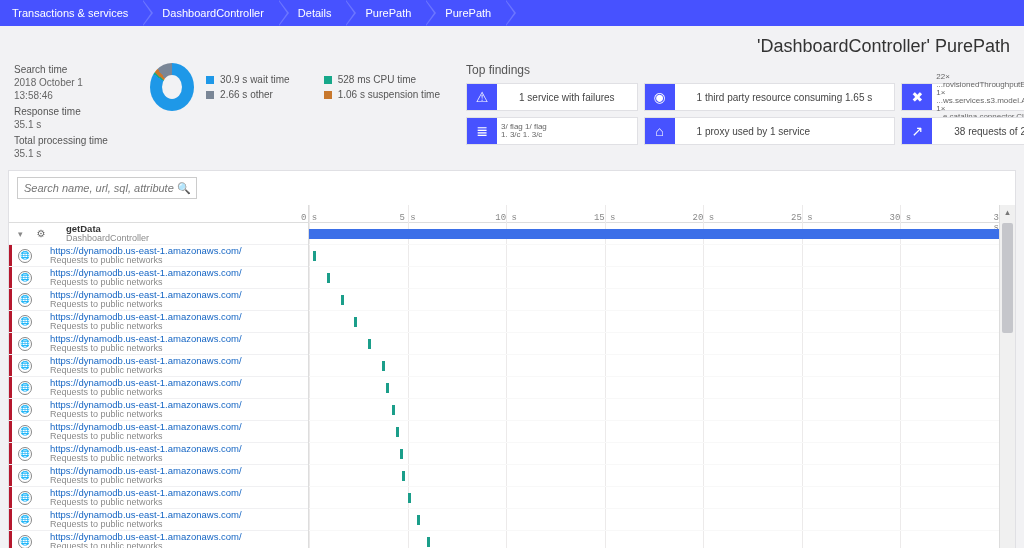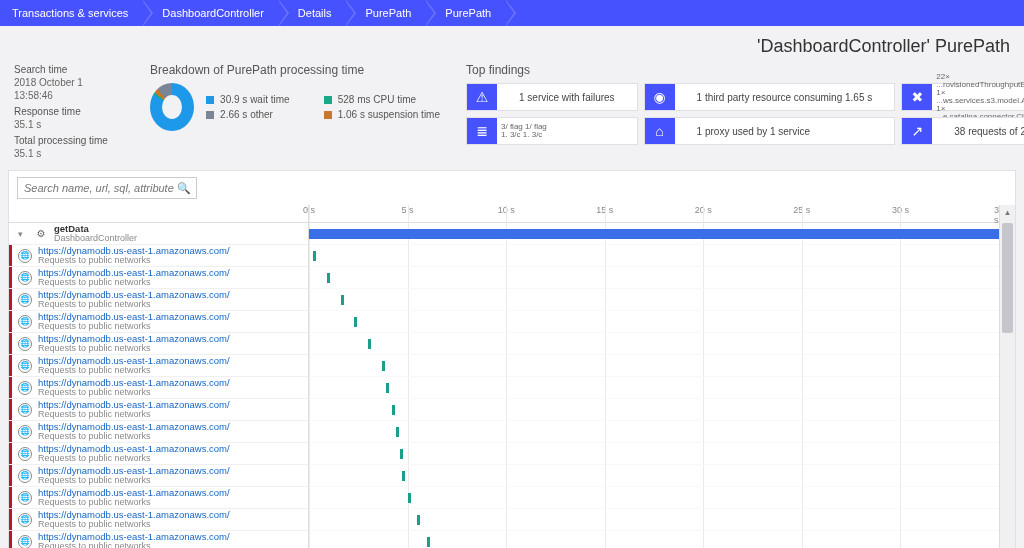--- a/index.html
+++ b/index.html
@@ -36,28 +36,28 @@
 
 .content { margin: 4px 8px 0; background: #fff; border: 1px solid #e0e0e4; }
 .searchbar { padding: 6px 8px; }
 .search { width: 180px; position: relative; }
 .search input { width: 100%; border: 1px solid #ccc; padding: 4px 22px 4px 6px; font-size: 11px; font-style: italic; color: #888; }
 .search .mag { position: absolute; right: 6px; top: 5px; color: #888; font-size: 11px; }
 
 .timeline-wrap { display: flex; position: relative; }
 .tree { width: 300px; border-right: 1px solid #ddd; }
 .axis { height: 18px; border-bottom: 1px solid #ddd; display: flex; font-size: 9px; color: #888; position: relative; }
-.axis .tick { position: absolute; top: 0; transform: translateX(-50%); }
+.axis .tick { position: absolute; top: 8px; transform: translateX(-50%); font-family: Liberation Mono, monospace; }
 
 .row { display: flex; align-items: center; height: 22px; border-bottom: 1px solid #f0f0f2; font-size: 9.5px; }
 .row .redbar { width: 3px; background: #b5172d; align-self: stretch; margin-right: 6px; flex-shrink: 0; }
 .row .nobar { width: 3px; margin-right: 6px; flex-shrink: 0; }
 .icon-small { width: 14px; height: 14px; border: 1px solid #888; border-radius: 50%; display: flex; align-items: center; justify-content: center; font-size: 8px; color: #666; margin-right: 6px; flex-shrink: 0; }
 .icon-expand { width: 12px; color: #888; font-size: 9px; margin-right: 4px; flex-shrink: 0; cursor: pointer; }
-.row .txt { display: flex; flex-direction: column; line-height: 1.05; overflow: hidden; }
+.row .txt { display: flex; flex-direction: column; line-height: 1.05; overflow: hidden; margin-left: 12px; }
 .row .main { color: #333; white-space: nowrap; }
 .row .main a { color: #1666c4; text-decoration: none; }
 .row .sub { color: #8a8a8a; font-size: 9px; white-space: nowrap; }
 
 .bars { flex: 1; position: relative; }
 .bars .grid-line { position: absolute; top: 0; bottom: 0; border-left: 1px solid #eceaea; }
 .bar-row { height: 22px; border-bottom: 1px solid #f8f8f8; position: relative; }
 .bar { position: absolute; top: 6px; height: 10px; background: #3b6fe8; }
 .bar.thin { height: 10px; top: 6px; width: 3px; background: #1b9e8a; }
 
@@ -82,21 +82,20 @@
   <div class="header-row">
     <div class="meta">
       <div class="lbl">Search time</div>
       <div>2018 October 1 13:58:46</div>
       <div class="lbl" style="margin-top:3px">Response time</div>
       <div>35.1 s</div>
       <div class="lbl" style="margin-top:3px">Total processing time</div>
       <div>35.1 s</div>
     </div>
     <div class="breakdown">
-      <div class="sect-label">Breakdown of PurePath processing time</div>
       <div class="breakdown-body">
         <div class="donut"></div>
         <div class="legend" id="bk-legend">
             <div class="li">
               <span class="sw" style="background:#1e98e8"></span>
               <span>30.9 s wait time</span>
             </div>
             <div class="li">
               <span class="sw" style="background:#17a88a"></span>
               <span>528 ms CPU time</span>

